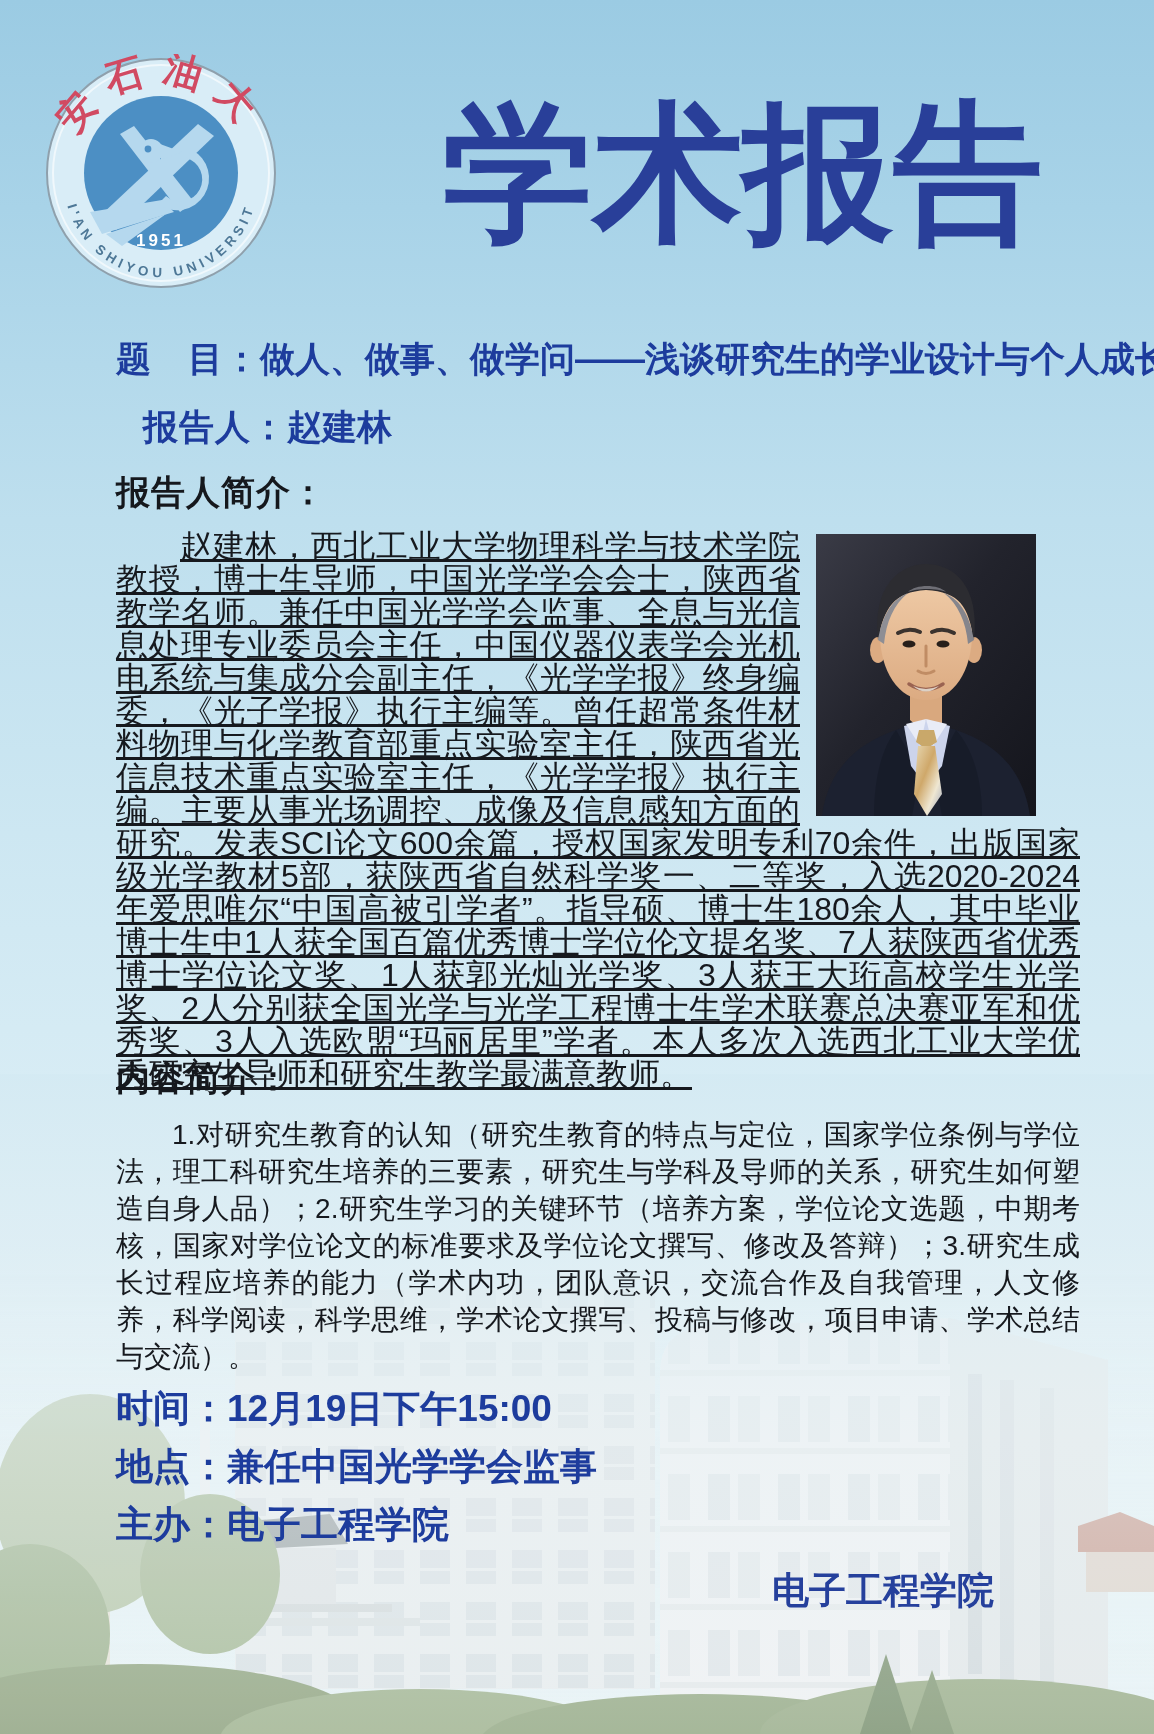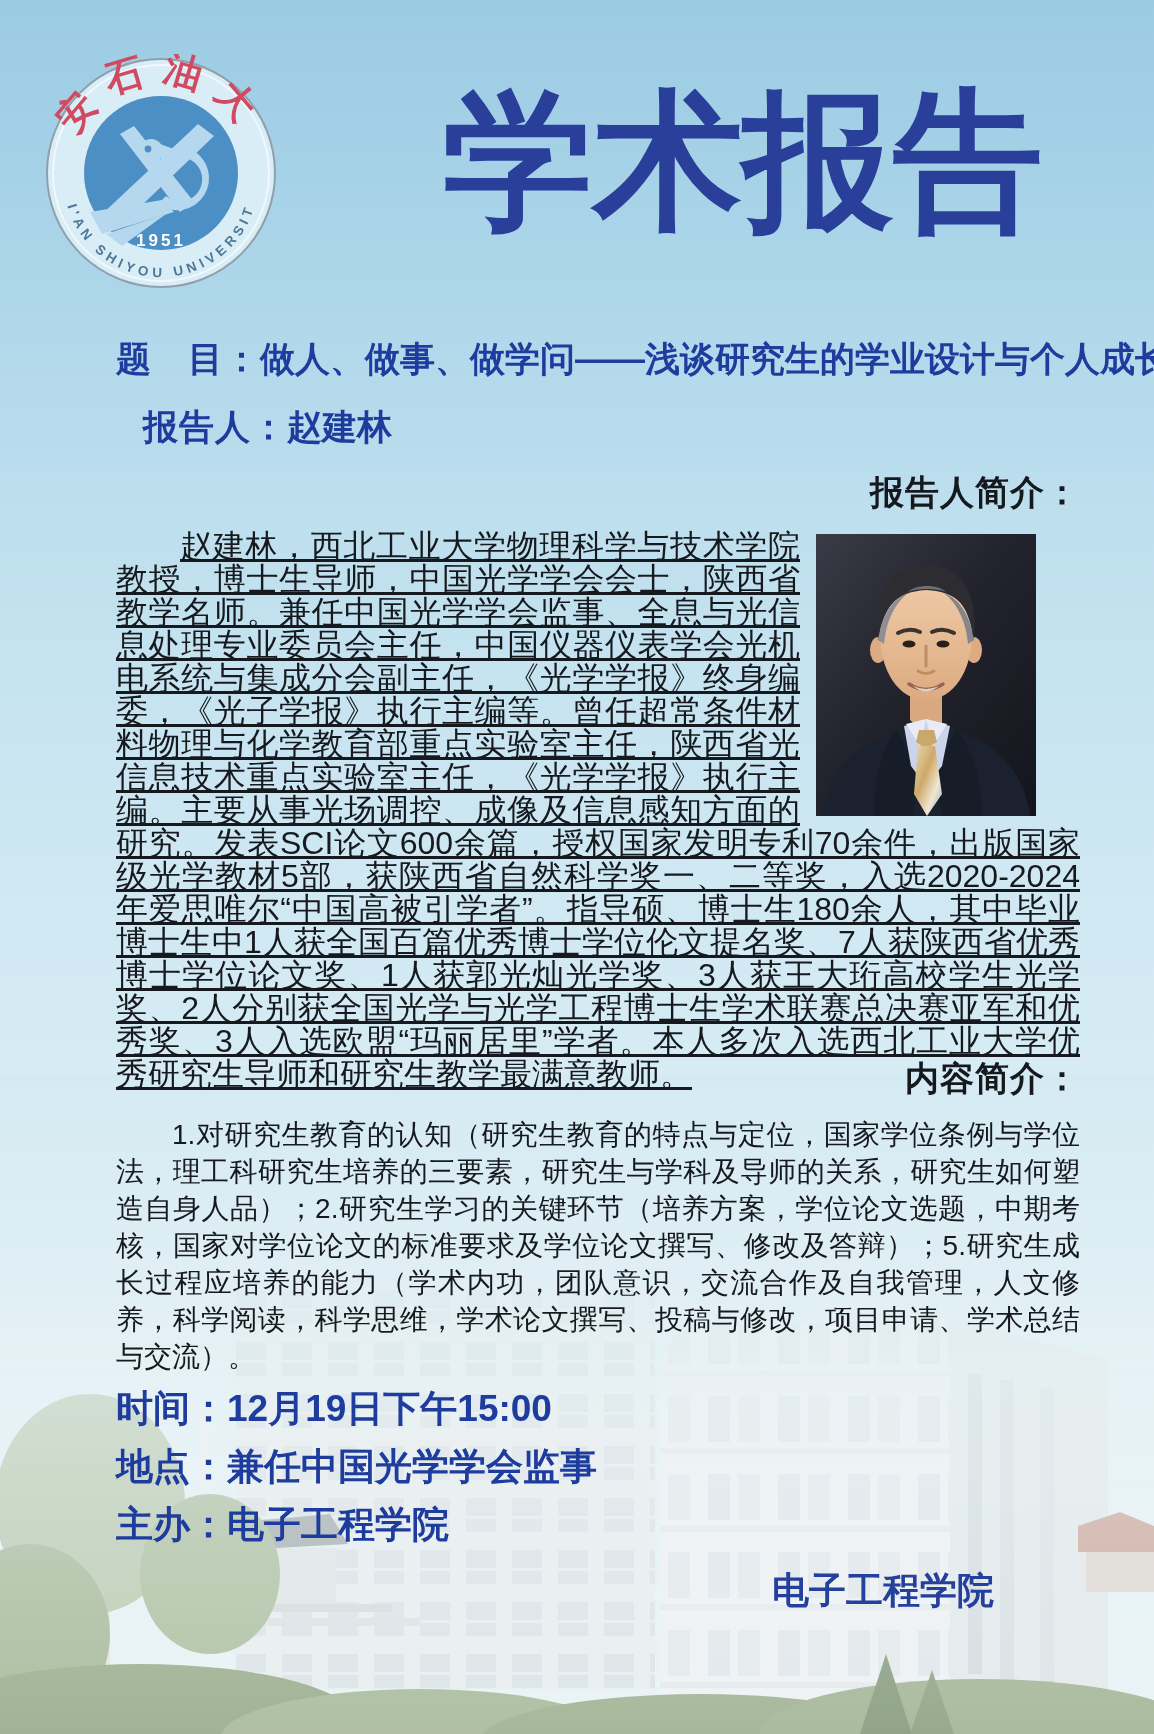--- a/index.html
+++ b/index.html
@@ -7,34 +7,34 @@
     position:relative;
     width:1154px;height:1734px;
     margin:0 auto;
     overflow:hidden;
     background:linear-gradient(180deg,#9bcbe3 0%,#a8d3e8 12%,#bedfee 30%,#cde7f2 48%,#d9edf5 65%,#e2f1f6 82%,#e8f3f6 100%);
     font-family:"Liberation Sans","DejaVu Sans",sans-serif;
   }
   .campus{position:absolute;left:0;bottom:0;width:1154px;height:660px;}
   .logo{position:absolute;left:42px;top:54px;width:238px;height:238px;}
   .main-title{
-    position:absolute;left:443px;top:74px;margin:0;
+    position:absolute;left:443px;top:86px;margin:0;
     font-family:"DejaVu Serif","Liberation Serif",serif;
     font-weight:700;font-size:150px;line-height:1.15;
     color:#293f99;letter-spacing:0;white-space:nowrap;
   }
   .hline{position:absolute;left:116px;white-space:nowrap;font-weight:700;color:#1d3c9d;}
   .topic-line{top:336px;font-size:35px;}
   .speaker-line{top:404px;font-size:35px;margin-left:27px;}
   .hline .lbl{letter-spacing:1px;}
   .section{position:absolute;left:116px;width:964px;}
   .bio-section{top:472px;}
   .content-section{top:1058px;}
   .sec-heading{
-    margin:0 0 18px 0;font-size:34px;font-weight:600;color:#15181d;line-height:40px;letter-spacing:1px;text-align:right;
+    margin:0 0 18px 0;font-size:34px;font-weight:600;color:#15181d;line-height:40px;letter-spacing:1px;
   }
   .body-text{
     margin:0;color:#16191e;text-align:justify;text-indent:2em;
   }
   .bio-text{font-size:32px;line-height:33px;text-decoration:underline;}
   .content-text{font-size:28px;line-height:37px;}
   .bio-photo{
     float:right;width:220px;height:282px;
     margin:4px 44px 8px 16px;
   }
@@ -202,21 +202,21 @@
           <path d="M93,150 Q110,161 127,150" stroke="#9a6351" stroke-width="3.5" fill="none" stroke-linecap="round"></path>
           <path d="M97,152 Q110,158 123,152 Q110,163 97,152 Z" fill="#e8e4da" opacity="0.85"></path>
         </svg>
       </span>
       <span>赵建林，西北工业大学物理科学与技术学院教授，博士生导师，中国光学学会会士，陕西省教学名师。兼任中国光学学会监事、全息与光信息处理专业委员会主任，中国仪器仪表学会光机电系统与集成分会副主任，《光学学报》终身编委，《光子学报》执行主编等。曾任超常条件材料物理与化学教育部重点实验室主任，陕西省光信息技术重点实验室主任，《光学学报》执行主编。主要从事光场调控、成像及信息感知方面的研究。发表SCI论文600余篇，授权国家发明专利70余件，出版国家级光学教材5部，获陕西省自然科学奖一、二等奖，入选2020-2024年爱思唯尔“中国高被引学者”。指导硕、博士生180余人，其中毕业博士生中1人获全国百篇优秀博士学位伦文提名奖、7人获陕西省优秀博士学位论文奖、1人获郭光灿光学奖、3人获王大珩高校学生光学奖、2人分别获全国光学与光学工程博士生学术联赛总决赛亚军和优秀奖、3人入选欧盟“玛丽居里”学者。本人多次入选西北工业大学优秀研究生导师和研究生教学最满意教师。</span>
     </div>
   </div>
 
   <div class="section content-section">
     <h2 class="sec-heading">内容简介：</h2>
-    <p class="body-text content-text">1.对研究生教育的认知（研究生教育的特点与定位，国家学位条例与学位法，理工科研究生培养的三要素，研究生与学科及导师的关系，研究生如何塑造自身人品）；2.研究生学习的关键环节（培养方案，学位论文选题，中期考核，国家对学位论文的标准要求及学位论文撰写、修改及答辩）；5.研究生成长过程应培养的能力（学术内功，团队意识，交流合作及自我管理，人文修养，科学阅读，科学思维，学术论文撰写、投稿与修改，项目申请、学术总结与交流）。</p>
+    <p class="body-text content-text">1.对研究生教育的认知（研究生教育的特点与定位，国家学位条例与学位法，理工科研究生培养的三要素，研究生与学科及导师的关系，研究生如何塑造自身人品）；2.研究生学习的关键环节（培养方案，学位论文选题，中期考核，国家对学位论文的标准要求及学位论文撰写、修改及答辩）；3.研究生成长过程应培养的能力（学术内功，团队意识，交流合作及自我管理，人文修养，科学阅读，科学思维，学术论文撰写、投稿与修改，项目申请、学术总结与交流）。</p>
   </div>
 
   <div class="info-block">
     <div class="info-line">
       <span>时间：</span><span>12月19日下午15:00</span>
     </div>
     <div class="info-line">
       <span>地点：</span><span>兼任中国光学学会监事</span>
     </div>
     <div class="info-line">

